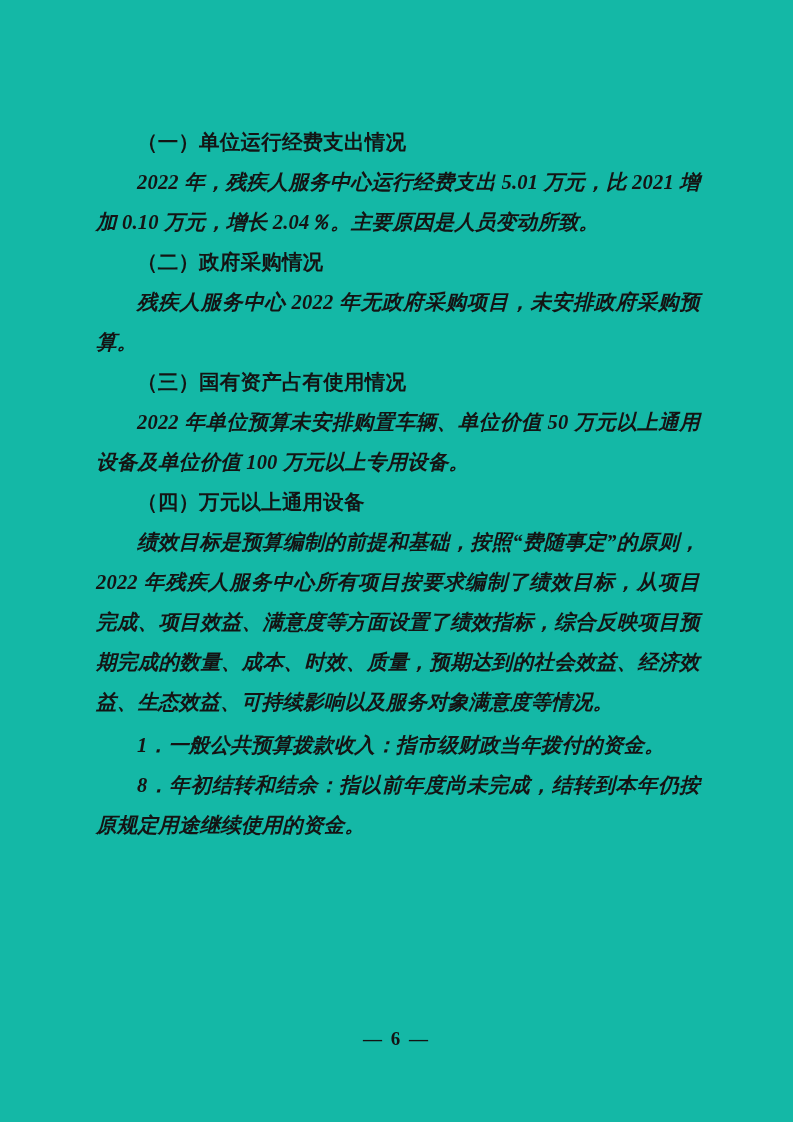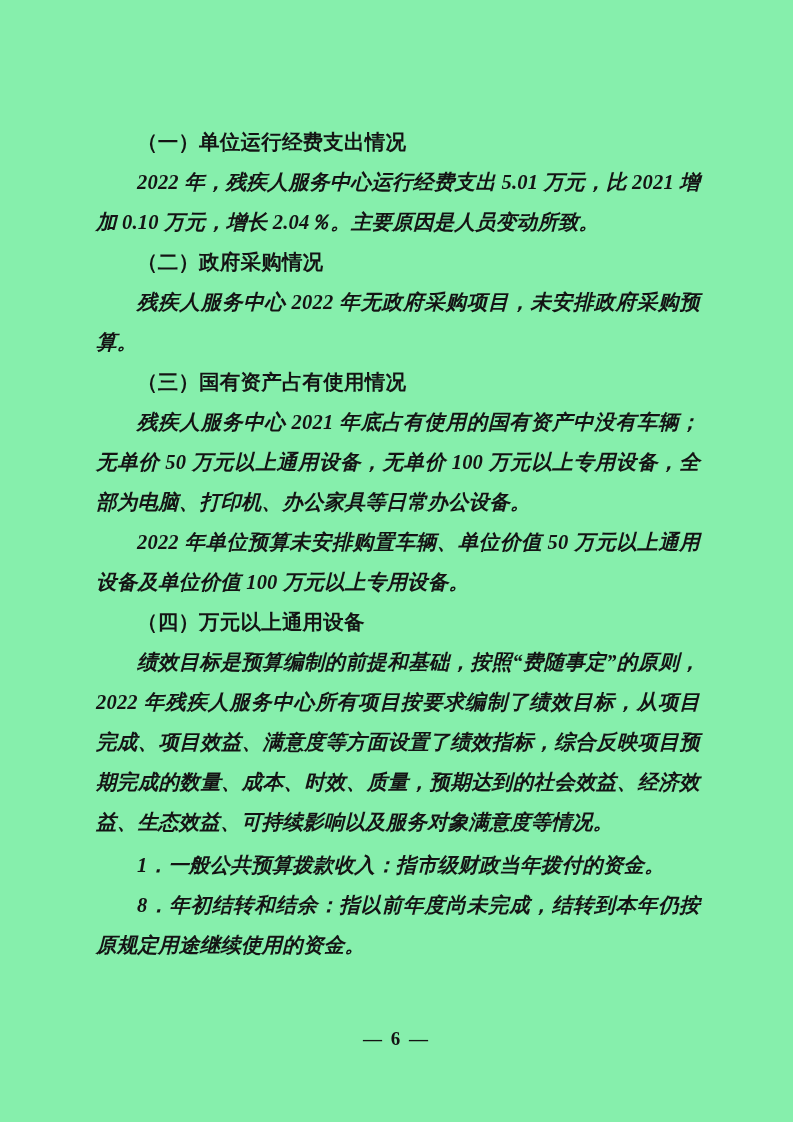--- a/index.html
+++ b/index.html
@@ -10,21 +10,21 @@
   }
   body {
     font-family: "Liberation Serif", "DejaVu Serif", serif;
     color: #141414;
   }
   .page {
     position: relative;
     width: 793px;
     height: 1122px;
     margin: 0 auto;
-    background: #86efac;
+    background: #14b8a6;
     overflow: hidden;
   }
   .content {
     position: absolute;
     left: 96px;
     top: 122px;
     width: 604px;
   }
   .para {
     font-size: 20.5px;
@@ -81,21 +81,20 @@
     <p class="heading">（一）单位运行经费支出情况</p>
 
     <p class="para indent body-block">2022 年，残疾人服务中心运行经费支出 5.01 万元，比 2021 增加 0.10 万元，增长 2.04％。主要原因是人员变动所致。</p>
 
     <p class="heading">（二）政府采购情况</p>
 
     <p class="para indent body-block">残疾人服务中心 2022 年无政府采购项目，未安排政府采购预算。</p>
 
     <p class="heading">（三）国有资产占有使用情况</p>
 
-    <p class="para indent body-block">残疾人服务中心 2021 年底占有使用的国有资产中没有车辆；无单价 50 万元以上通用设备，无单价 100 万元以上专用设备，全部为电脑、打印机、办公家具等日常办公设备。</p>
 
     <p class="para indent body-block">2022 年单位预算未安排购置车辆、单位价值 50 万元以上通用设备及单位价值 100 万元以上专用设备。</p>
 
     <p class="heading">（四）万元以上通用设备</p>
 
     <p class="para indent body-block">绩效目标是预算编制的前提和基础，按照“费随事定”的原则，2022 年残疾人服务中心所有项目按要求编制了绩效目标，从项目完成、项目效益、满意度等方面设置了绩效指标，综合反映项目预期完成的数量、成本、时效、质量，预期达到的社会效益、经济效益、生态效益、可持续影响以及服务对象满意度等情况。</p>
 
     <div class="spacer-sm"></div>
 
 

